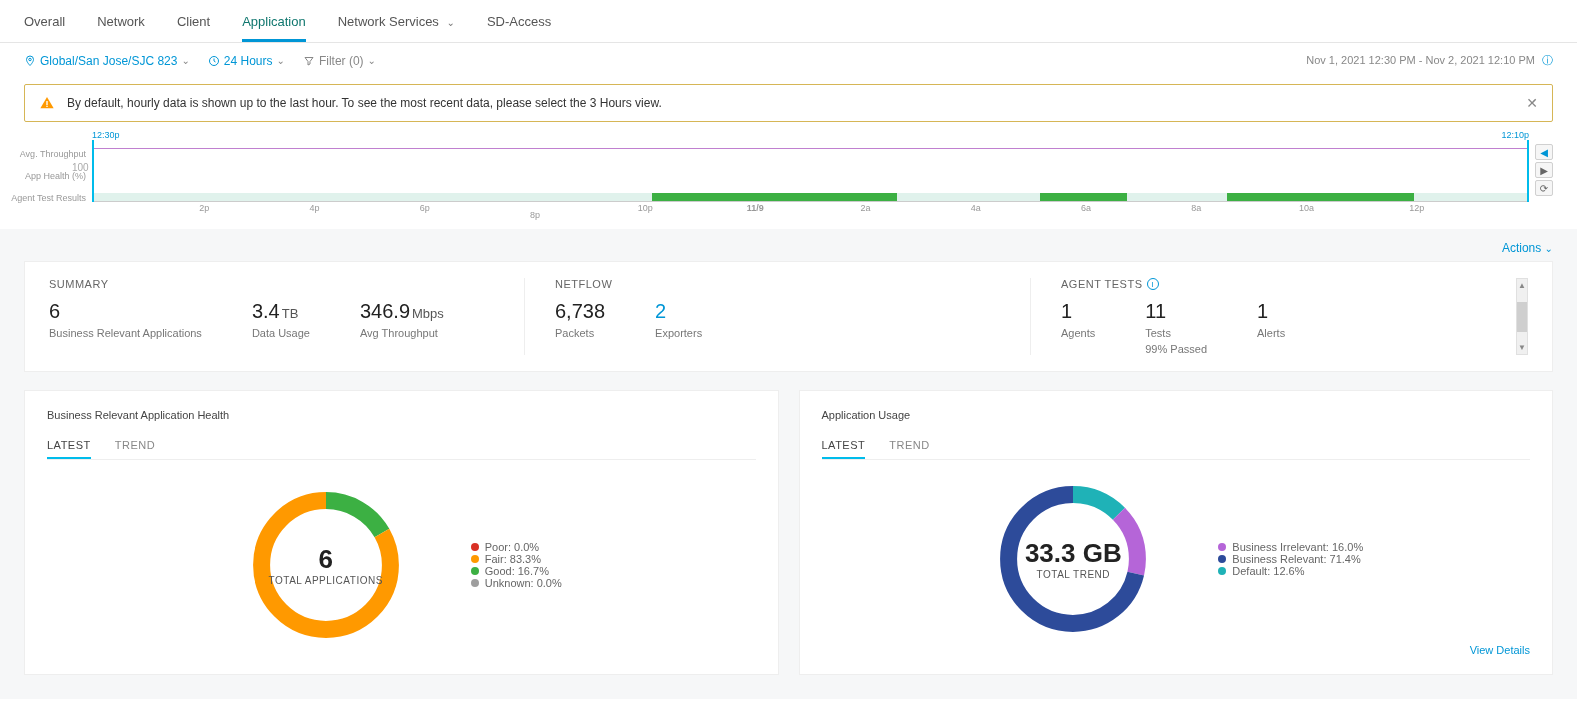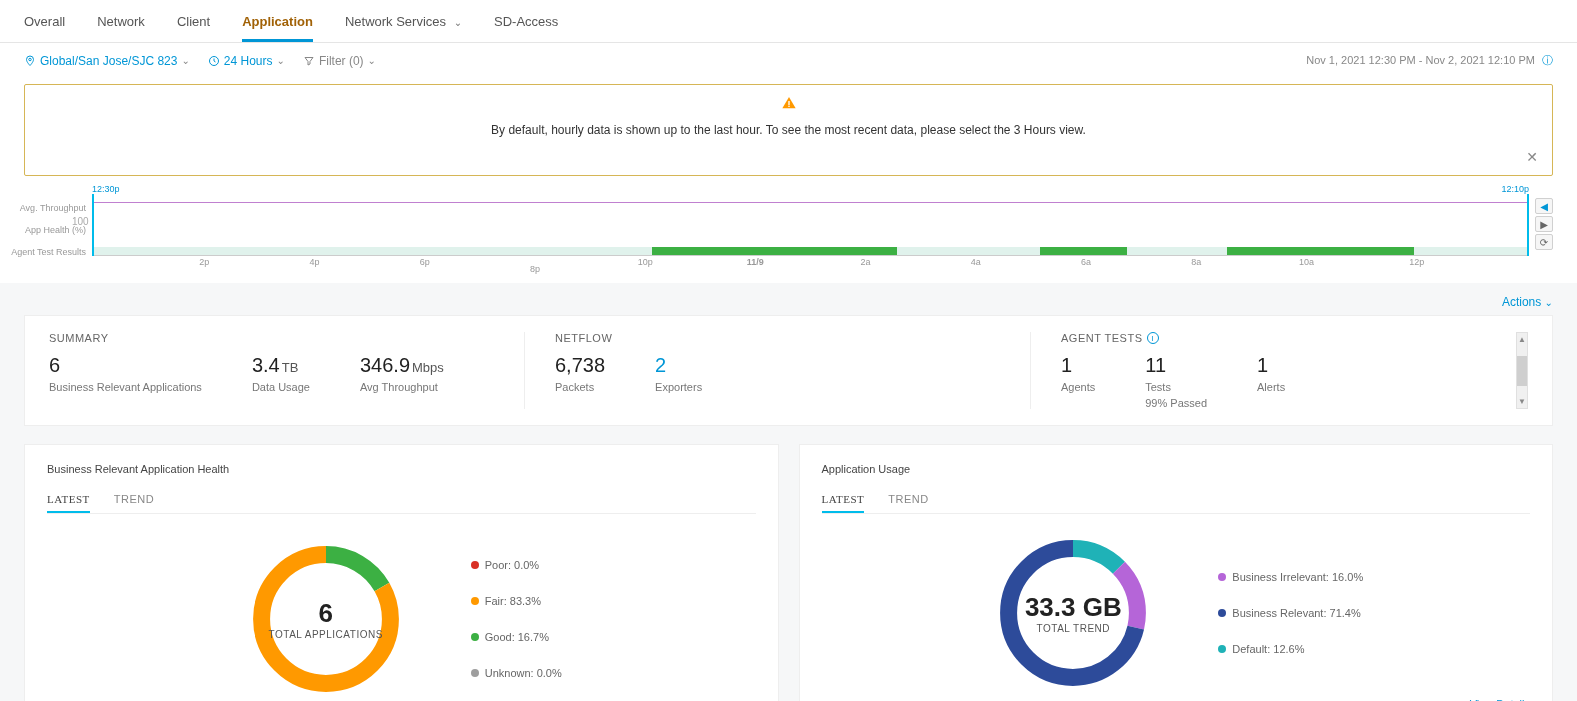--- a/index.html
+++ b/index.html
@@ -14,34 +14,34 @@
     --warn-border: #d6b656;
     --navy: #2d4b9a;
     --purple: #b565d8;
   }
   * { box-sizing: border-box; }
   body { margin:0; font-family: "Segoe UI", Arial, sans-serif; font-size:13px; color:var(--text); background:#fff;}
   
   
   .tabs { display:flex; gap:32px; padding:6px 24px 0 24px; border-bottom:1px solid var(--border); font-size:13px;}
   .tab  { padding:8px 0 10px 0; color:#555; cursor:pointer; }
-  .tab.active { color:#a16207; border-bottom:3px solid var(--blue); font-weight:700;}
+  .tab.active { color:#0f766e; border-bottom:3px solid var(--blue); font-weight:400;}
   .tab .chev { margin-left:4px; font-size:10px; color:#777;}
   
   
   .toolbar { display:flex; align-items:center; gap:18px; padding:10px 24px; font-size:12px; color:var(--blue);}
   .toolbar-left { display:flex; align-items:center; gap:18px;}
   .toolbar-item { display:flex; align-items:center; gap:4px; cursor:pointer;}
   .toolbar-item svg { width:12px; height:12px; }
   .toolbar-spacer { flex:1;}
   .daterange { font-size:11px; color:#888;}
   .daterange .info-icon { color:var(--blue); margin-left:4px;}
   
   
-  .alert { margin:6px 24px 8px 24px; border:1px solid var(--warn-border); padding:10px 14px; display:flex; align-items:center; gap:12px; font-size:12px; border-radius:2px;flex-direction:column;}
+  .alert { margin:6px 24px 8px 24px; border:1px solid var(--warn-border); padding:10px 14px; display:flex; align-items:center; gap:12px; font-size:12px; border-radius:2px;}
   .alert .tri { width:16px; height:16px; }
   .alert .close { margin-left:auto; color:#888; cursor:pointer; font-size:14px;}
   
   
   .timeline-wrap { display:flex; padding:0 24px 14px 8px; }
   .timeline-ylabels { display:flex; flex-direction:column; gap:12px; font-size:9px; color:#999; text-align:right; width:78px; padding-top:20px; line-height:1.1;}
   .timeline-chart { position:relative; flex:1; height:85px; margin-left:6px;}
   .tl-start, .tl-end { position:absolute; top:0; font-size:9px; color:var(--blue);}
   .tl-start { left:0;} .tl-end { right:0;}
   .tl-left-bar { position:absolute; left:0; top:10px; bottom:13px; width:2px; background:var(--teal);}
@@ -73,29 +73,29 @@
   .info-ic { width:12px; height:12px; border:1px solid var(--blue); border-radius:50%; font-size:8px; color:var(--blue); display:inline-flex; align-items:center; justify-content:center;}
   .scrollbar-fake { width:12px; background:#f0f0f0; margin-left:10px; align-self:stretch; display:flex; flex-direction:column; justify-content:space-between; align-items:center; padding:2px 0; border:1px solid #e0e0e0;}
   .scrollbar-fake .thumb { width:100%; height:30px; background:#cfcfcf;}
   .scrollbar-fake .arr { font-size:8px; color:#888;}
   
   .panels { display:flex; gap:20px; margin-top:18px;}
   .panel { flex:1; background:#fff; border:1px solid #eee; padding:18px 22px; min-height:280px; display:flex; flex-direction:column;}
   .panel-title { font-size:11px; color:#444; margin-bottom:12px;}
   .subtabs { display:flex; gap:24px; font-size:11px; color:#888; border-bottom:1px solid #eee;}
   .subtab { padding:6px 0; cursor:pointer; letter-spacing:.5px;}
-  .subtab.active { color:#444; border-bottom:2px solid var(--teal);font-family:Liberation Serif, serif;}
+  .subtab.active { color:#444; border-bottom:2px solid var(--teal);}
   
   .panel-body { flex:1; display:flex; align-items:center; justify-content:center; gap:60px; margin-top:14px;}
   .donut-box { position:relative; width:170px; height:170px;}
   .donut-box svg { width:100%; height:100%; transform:rotate(-90deg);}
   .donut-center { position:absolute; inset:0; display:flex; flex-direction:column; align-items:center; justify-content:center;}
   .donut-center .big { font-size:26px; font-weight:700; color:#222;}
   .donut-center .small { font-size:10px; color:#555; letter-spacing:.5px;}
-  .legend { font-size:11px; color:#666; display:flex; flex-direction:column; gap:24px;}
+  .legend { font-size:11px; color:#666; display:flex; flex-direction:column; gap:0;}
   .legend-row { display:flex; align-items:center; gap:6px;}
   .dot { width:8px; height:8px; border-radius:50%;}
   .view-details { text-align:right; font-size:11px; color:var(--blue); cursor:pointer; margin-top:auto;}
 </style>
 </head>
 <body>
 
 <div class="tabs">
   <div class="tab">Overall</div>
   <div class="tab">Network</div>

